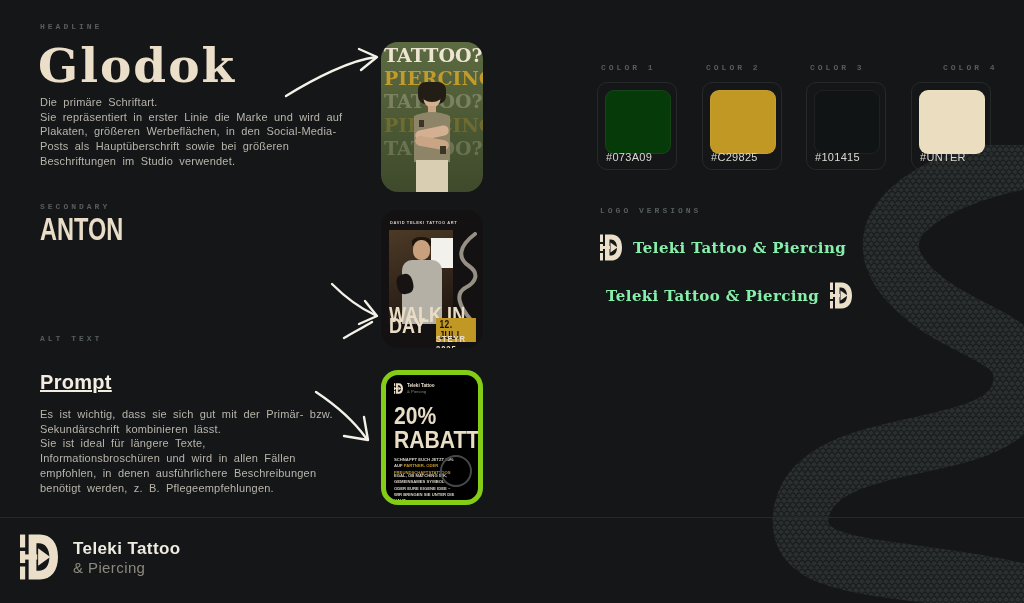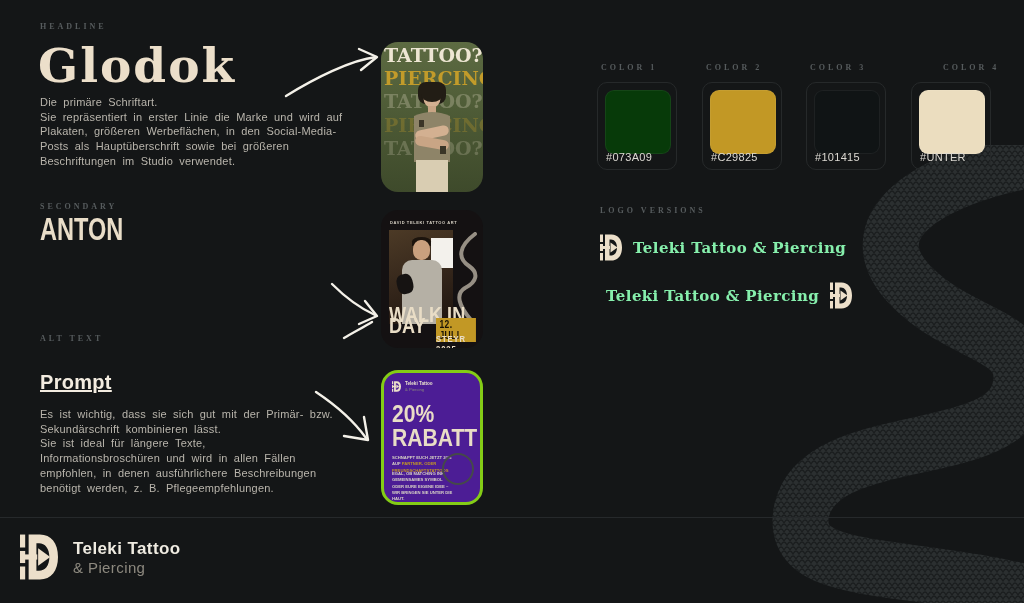--- a/index.html
+++ b/index.html
@@ -1,21 +1,21 @@
 <!DOCTYPE html>
 <html><head>
 <meta charset="utf-8">
 <style>
   html,body{margin:0;padding:0;background:#0e1011;}
   .stage{position:relative;width:1024px;height:603px;background:#141617;overflow:hidden;
          font-family:"Liberation Sans",sans-serif;color:#bdb9b0;}
   .abs{position:absolute;}
 
   
-  .kicker{font-family:Liberation Serif, serif;font-size:8px;letter-spacing:3px;
+  .kicker{font-family:Liberation Mono, monospace;font-size:8px;letter-spacing:3px;
           color:#575c5e;font-weight:700;}
 
   
   .font-display{font-family:"DejaVu Serif",serif;font-weight:700;font-size:47px;
                 color:#ecdfca;letter-spacing:2px;line-height:1;}
   .font-anton{font-family:"Liberation Sans",sans-serif;font-weight:700;font-size:31px;
               color:#e9ddc8;letter-spacing:0px;transform:scaleX(0.76);transform-origin:0 50%;
               display:inline-block;line-height:1;}
   .font-prompt{font-family:"Liberation Sans",sans-serif;font-weight:700;font-size:20px;
                color:#f3ece0;letter-spacing:0.3px;line-height:1;}
@@ -42,21 +42,21 @@
   .p2hair{position:absolute;left:23px;top:7px;width:19px;height:9px;border-radius:50% 50% 0 0;background:#1c140d;}
   .p2shirt{position:absolute;left:13px;top:30px;width:40px;height:64px;border-radius:10px 10px 0 0;background:#b5b0a5;}
   .p2glove{position:absolute;left:8px;top:44px;width:16px;height:20px;border-radius:40%;background:#161312;transform:rotate(-14deg);}
   .p2title{font-family:"Liberation Sans",sans-serif;font-weight:700;color:#e9ddc6;
            font-size:22px;line-height:0.98;transform:scaleX(0.82);transform-origin:0 50%;display:inline-block;}
   .p2badge{background:#c29825;color:#191205;font-weight:700;font-size:10px;
            padding:1px 4px;transform:scaleX(0.85);transform-origin:0 50%;display:inline-block;letter-spacing:0.5px;}
   .p2loc{color:#e9ddc6;font-weight:700;font-size:8.5px;letter-spacing:1px;
          transform:scaleX(0.9);transform-origin:0 50%;display:inline-block;}
 
-  .poster3{top:370px;height:135px;background:#4c1d95;border:3px solid #84cc16;box-sizing:border-box;}
+  .poster3{top:370px;height:135px;background:#000000;border:5px solid #84cc16;box-sizing:border-box;}
   .p3brand1{font-size:4.6px;font-weight:700;color:#e8dfcd;line-height:1.2;}
   .p3brand2{font-size:4.2px;color:#8a867d;line-height:1.2;}
   .p3title{font-family:"Liberation Sans",sans-serif;font-weight:700;color:#e9ddc6;
            font-size:24px;line-height:0.95;transform:scaleX(0.88);transform-origin:0 50%;display:inline-block;}
   .p3copy{font-size:4.2px;line-height:1.5;color:#d8d2c6;font-weight:700;width:62px;}
   .p3gold{color:#c29825;}
   .p3circle{position:absolute;right:6px;top:80px;width:28px;height:28px;border-radius:50%;
             border:2px solid #45494a;}
 
   

